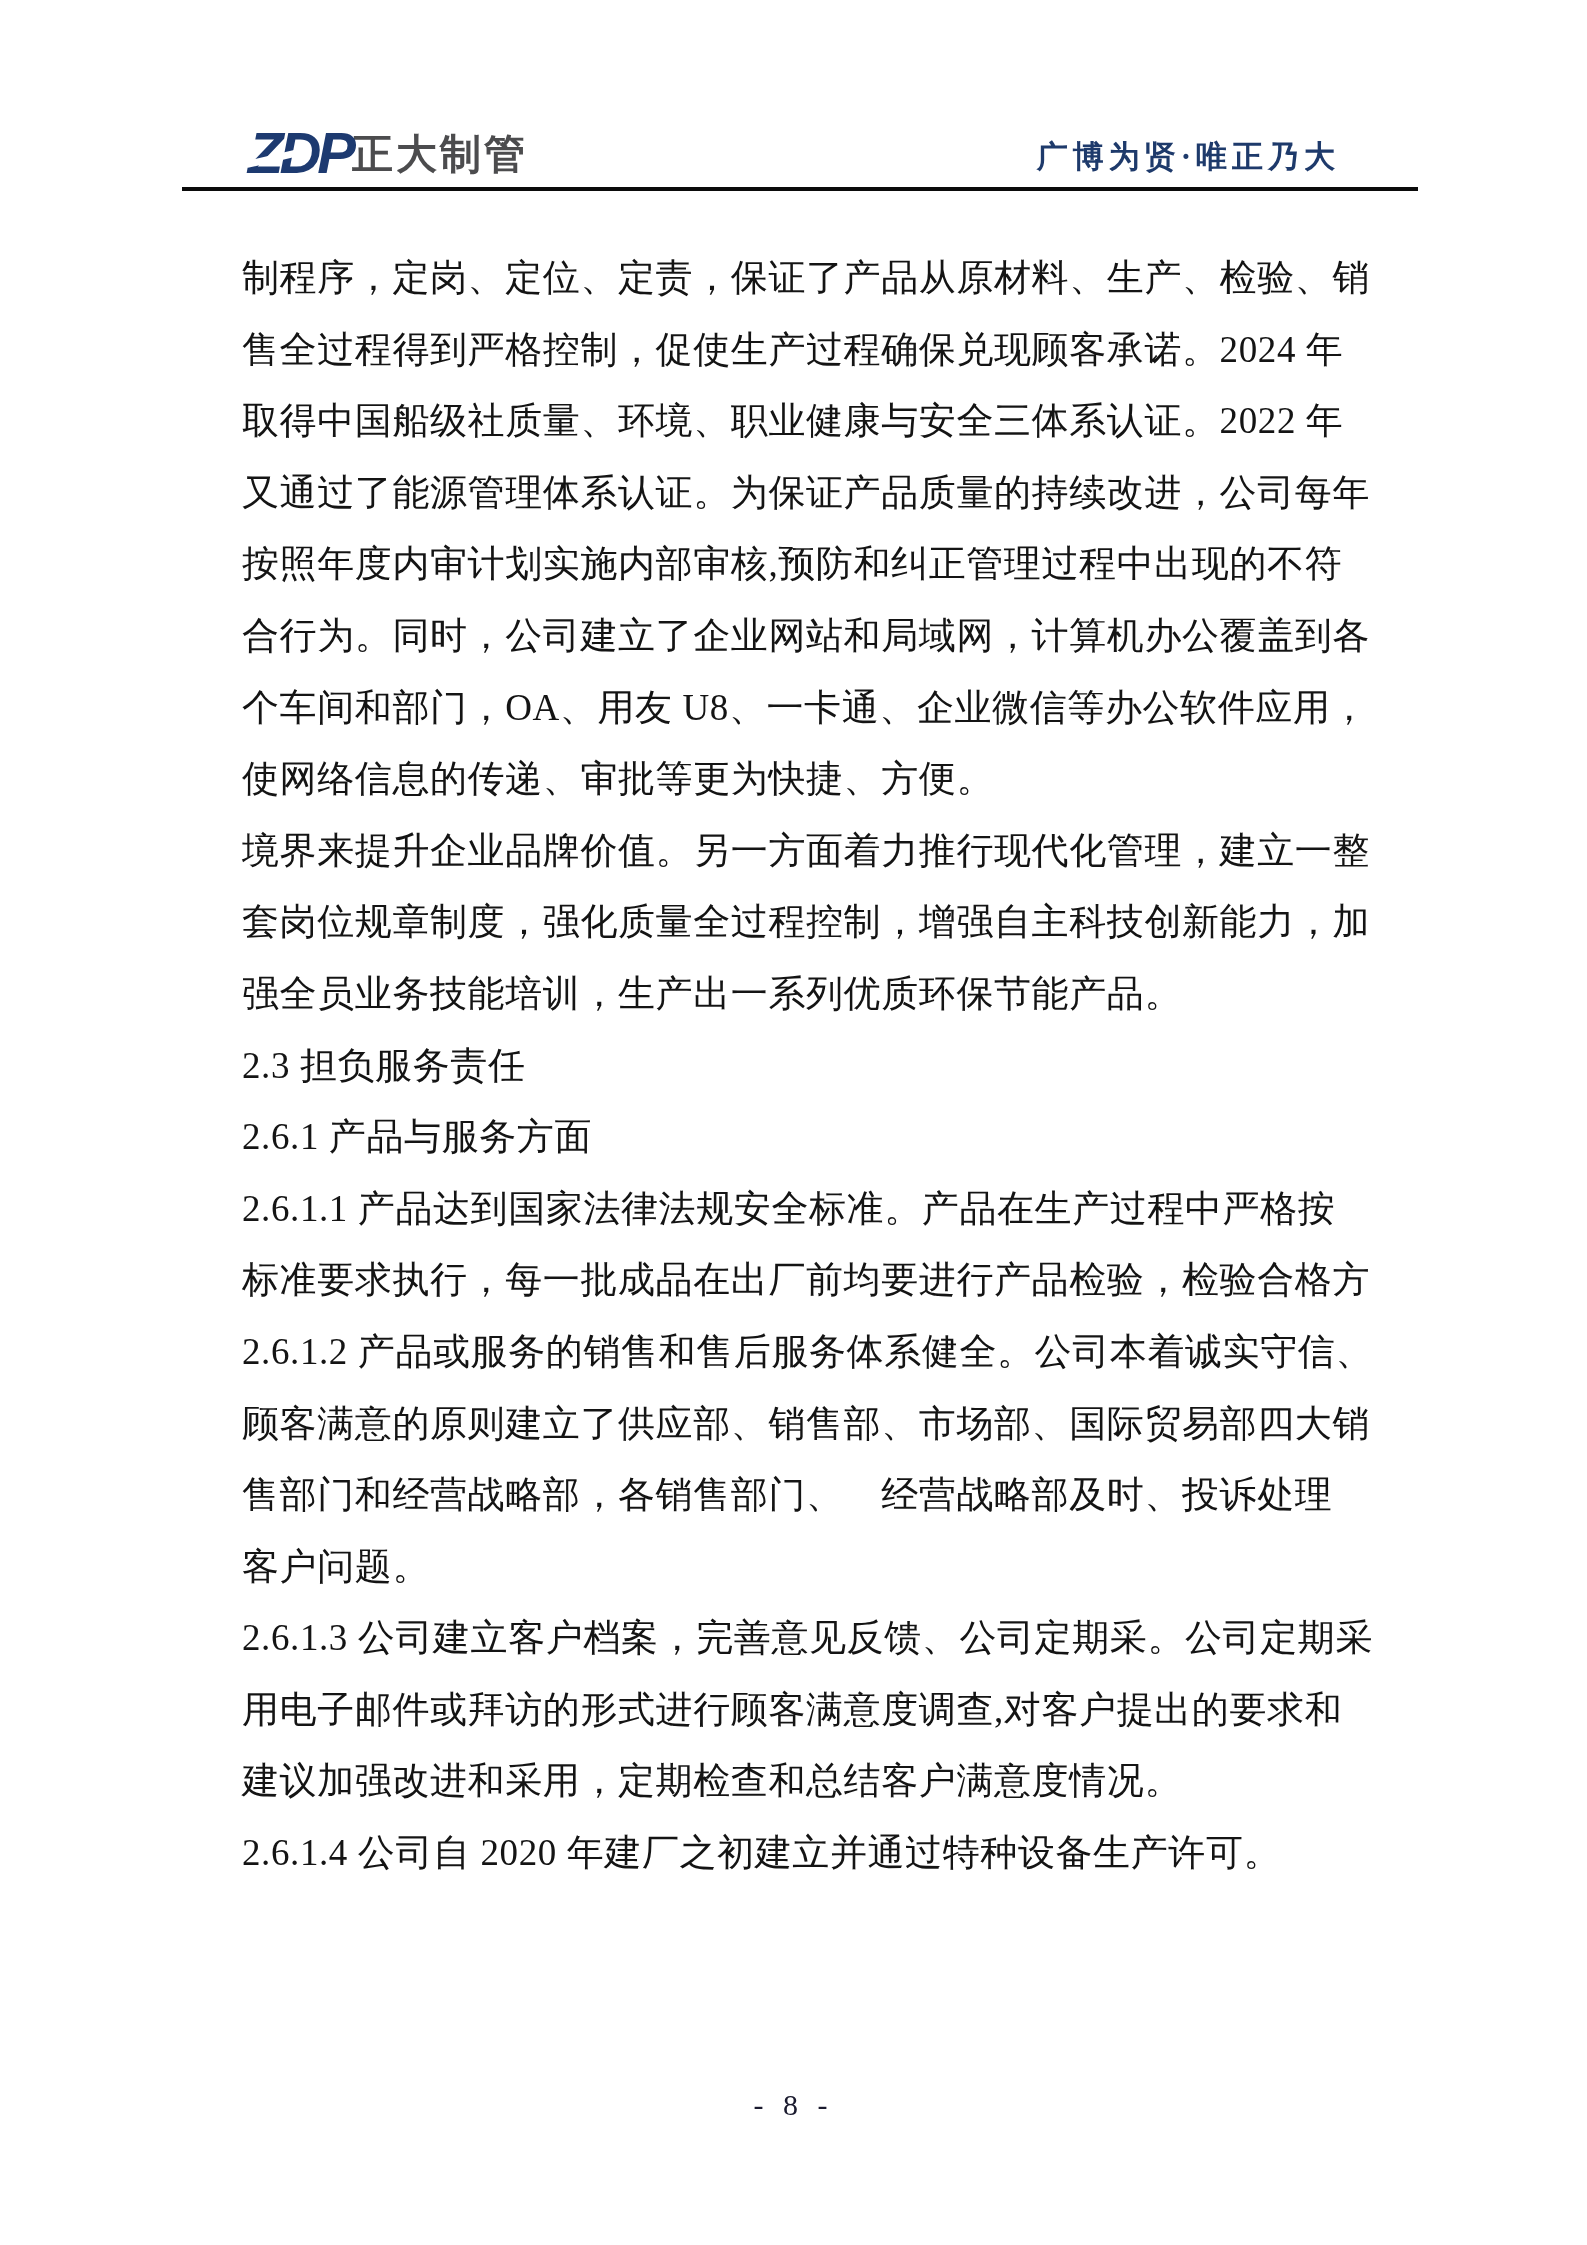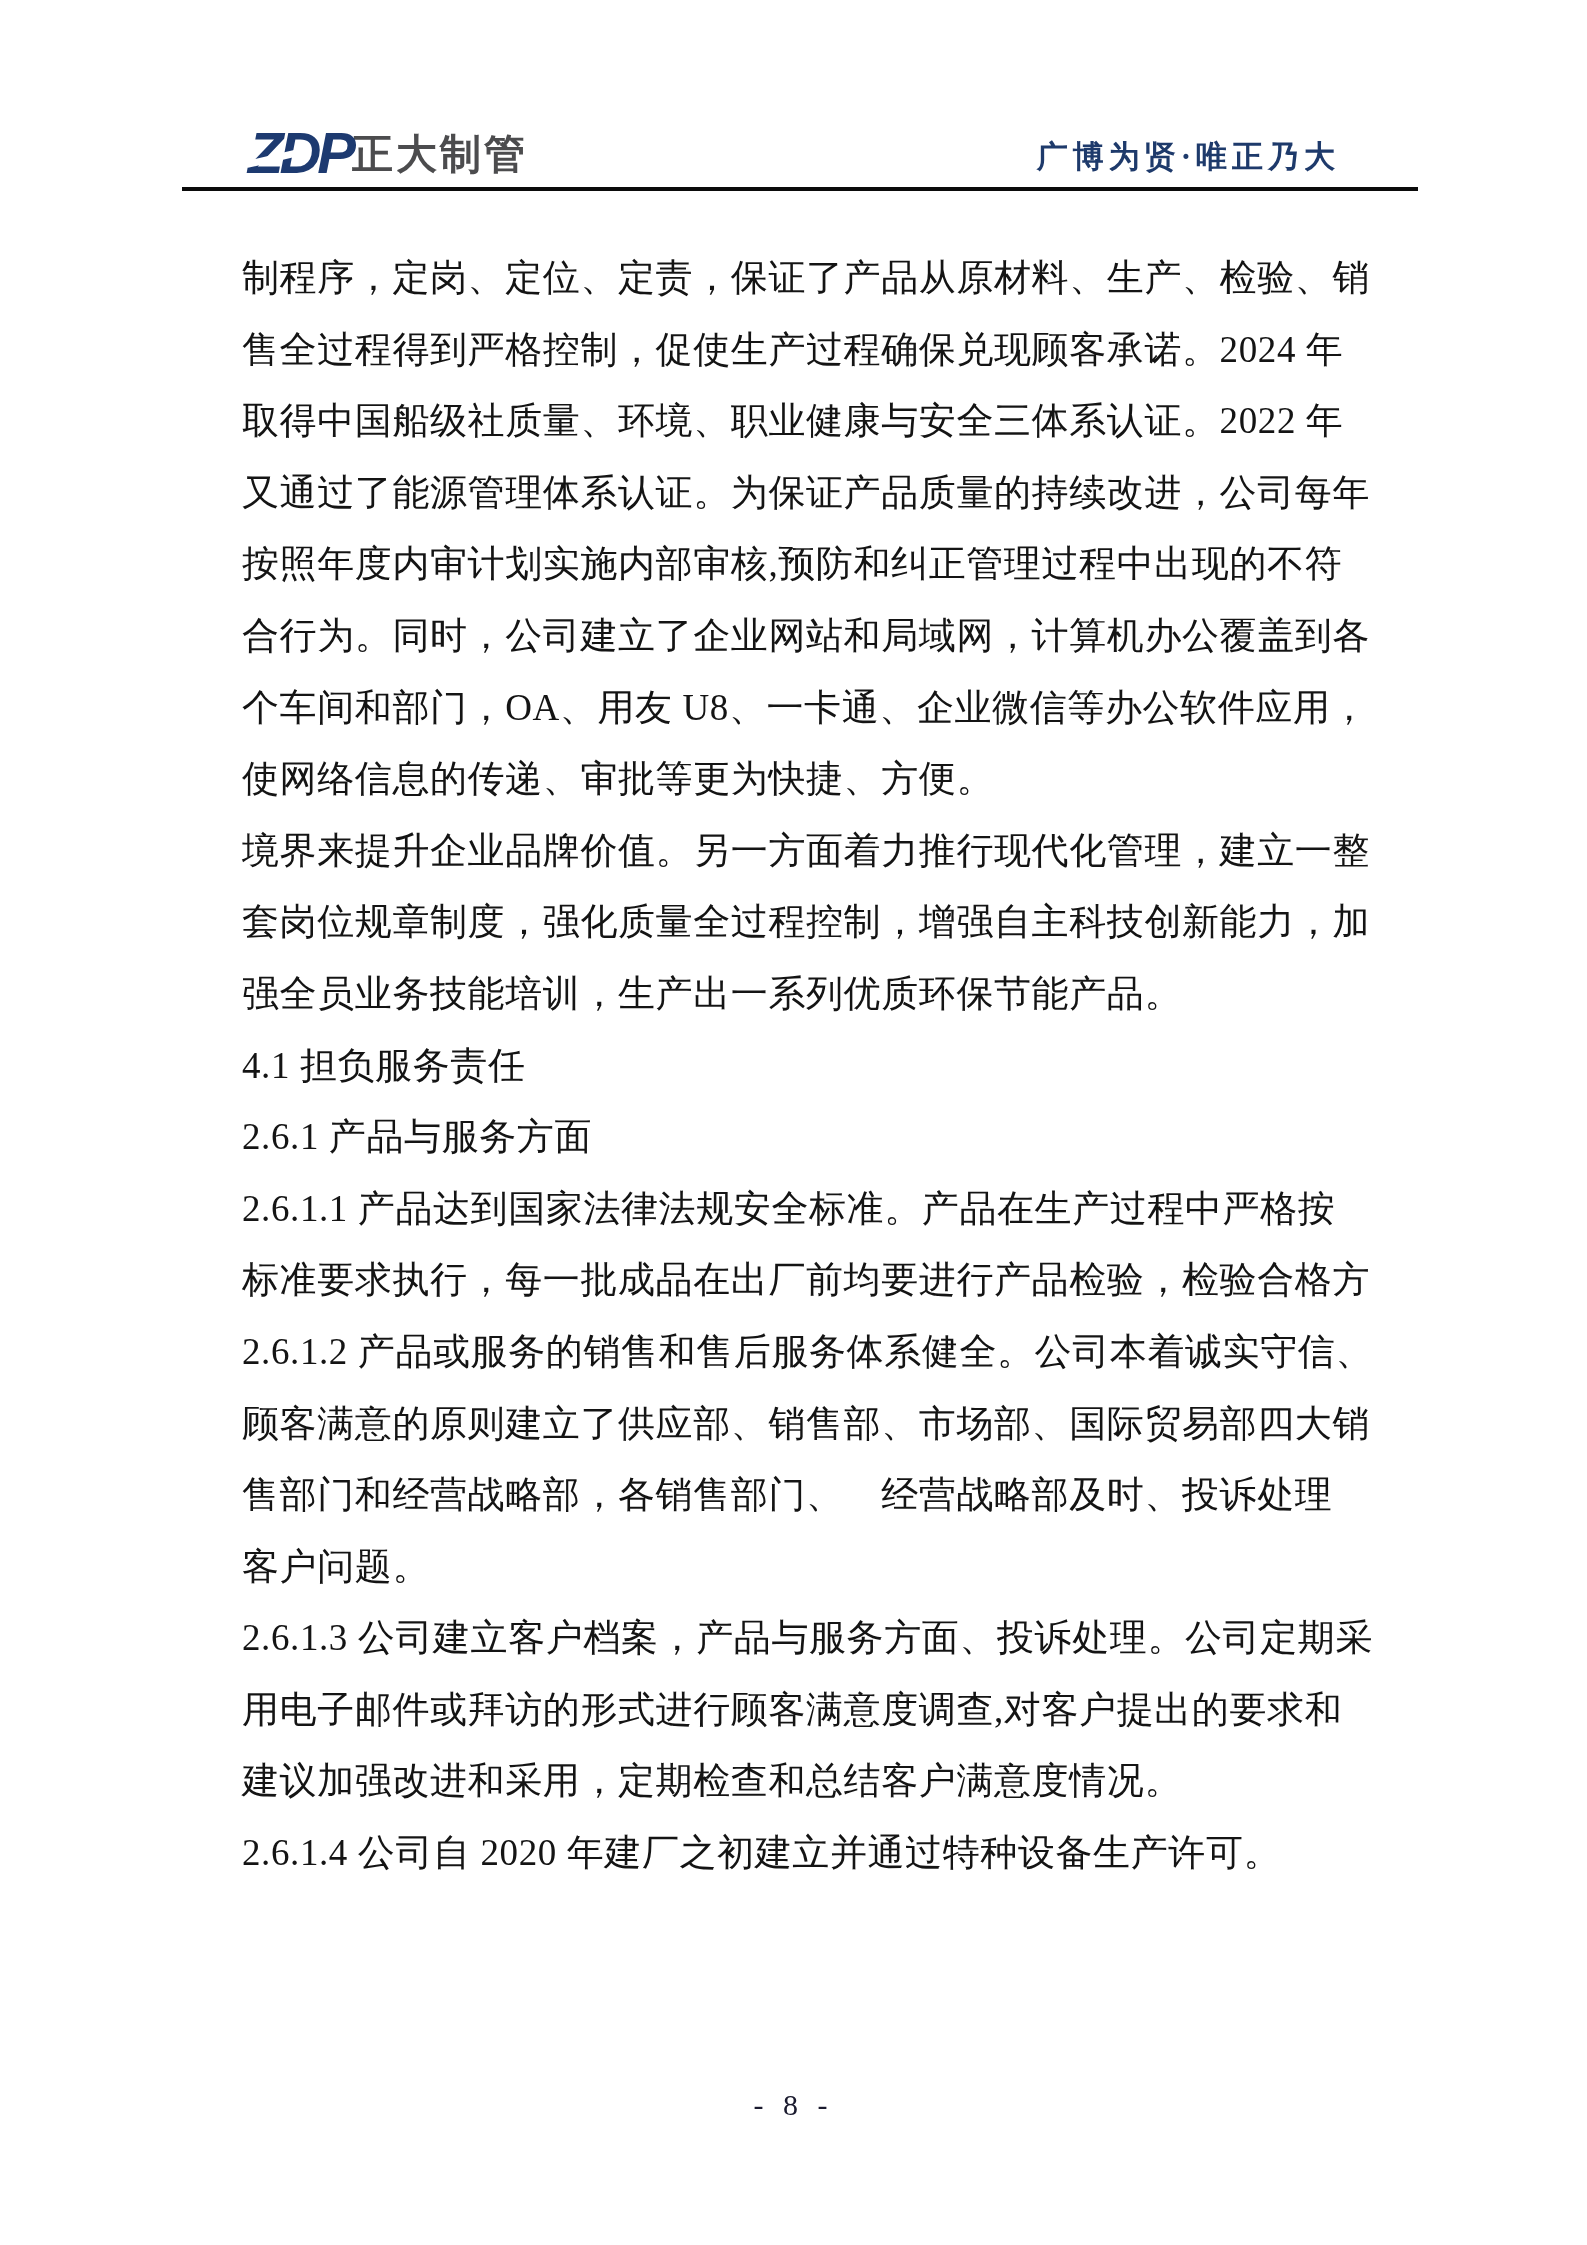--- a/index.html
+++ b/index.html
@@ -131,29 +131,29 @@
       <div class="body-line">售全过程得到严格控制，促使生产过程确保兑现顾客承诺。2024 年</div>
       <div class="body-line">取得中国船级社质量、环境、职业健康与安全三体系认证。2022 年</div>
       <div class="body-line">又通过了能源管理体系认证。为保证产品质量的持续改进，公司每年</div>
       <div class="body-line">按照年度内审计划实施内部审核,预防和纠正管理过程中出现的不符</div>
       <div class="body-line">合行为。同时，公司建立了企业网站和局域网，计算机办公覆盖到各</div>
       <div class="body-line">个车间和部门，OA、用友 U8、一卡通、企业微信等办公软件应用，</div>
       <div class="body-line">使网络信息的传递、审批等更为快捷、方便。</div>
       <div class="body-line">境界来提升企业品牌价值。另一方面着力推行现代化管理，建立一整</div>
       <div class="body-line">套岗位规章制度，强化质量全过程控制，增强自主科技创新能力，加</div>
       <div class="body-line">强全员业务技能培训，生产出一系列优质环保节能产品。</div>
-      <div class="body-line">4.1 担负服务责任</div>
+      <div class="body-line">2.3 担负服务责任</div>
       <div class="body-line">2.6.1 产品与服务方面</div>
       <div class="body-line">2.6.1.1 产品达到国家法律法规安全标准。产品在生产过程中严格按</div>
       <div class="body-line">标准要求执行，每一批成品在出厂前均要进行产品检验，检验合格方</div>
       <div class="body-line">2.6.1.2 产品或服务的销售和售后服务体系健全。公司本着诚实守信、</div>
       <div class="body-line">顾客满意的原则建立了供应部、销售部、市场部、国际贸易部四大销</div>
       <div class="body-line">售部门和经营战略部，各销售部门、　经营战略部及时、投诉处理</div>
       <div class="body-line">客户问题。</div>
-      <div class="body-line">2.6.1.3 公司建立客户档案，产品与服务方面、投诉处理。公司定期采</div>
+      <div class="body-line">2.6.1.3 公司建立客户档案，完善意见反馈、公司定期采。公司定期采</div>
       <div class="body-line">用电子邮件或拜访的形式进行顾客满意度调查,对客户提出的要求和</div>
       <div class="body-line">建议加强改进和采用，定期检查和总结客户满意度情况。</div>
       <div class="body-line">2.6.1.4 公司自 2020 年建厂之初建立并通过特种设备生产许可。</div>
     </div>
 
   <div class="footer">
     <span>- 8 -</span>
   </div>
 
 </div>

